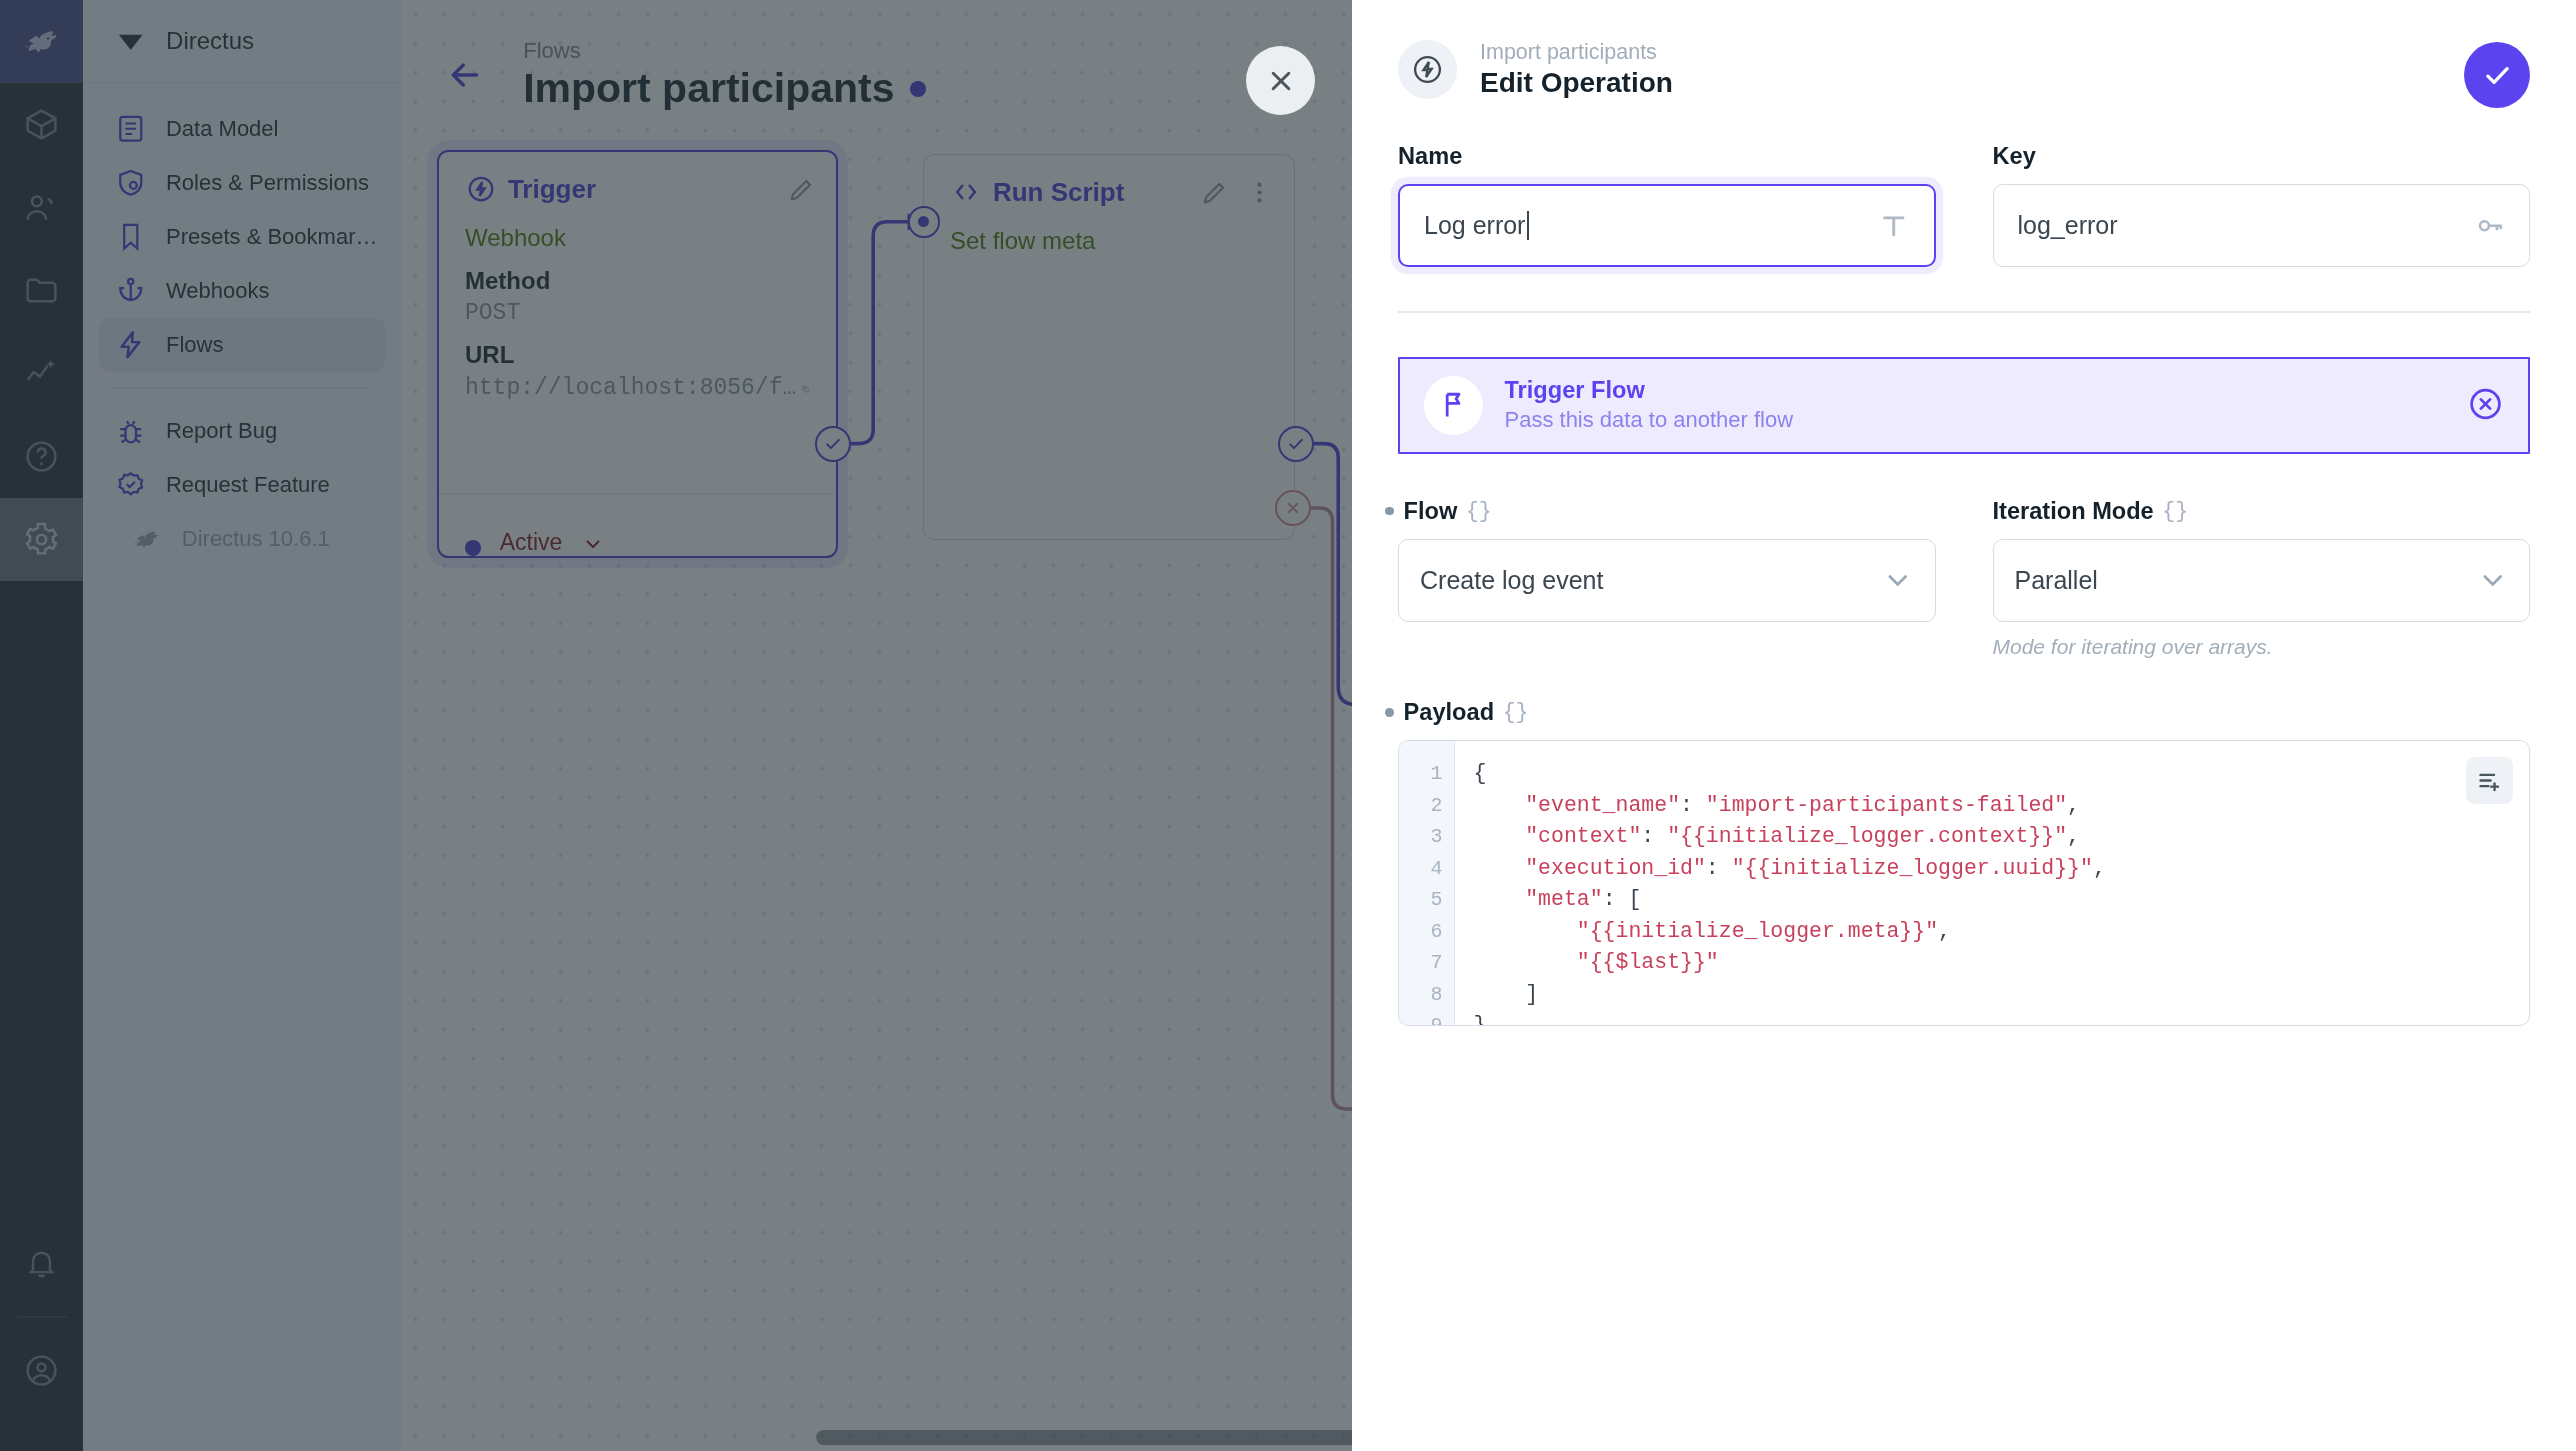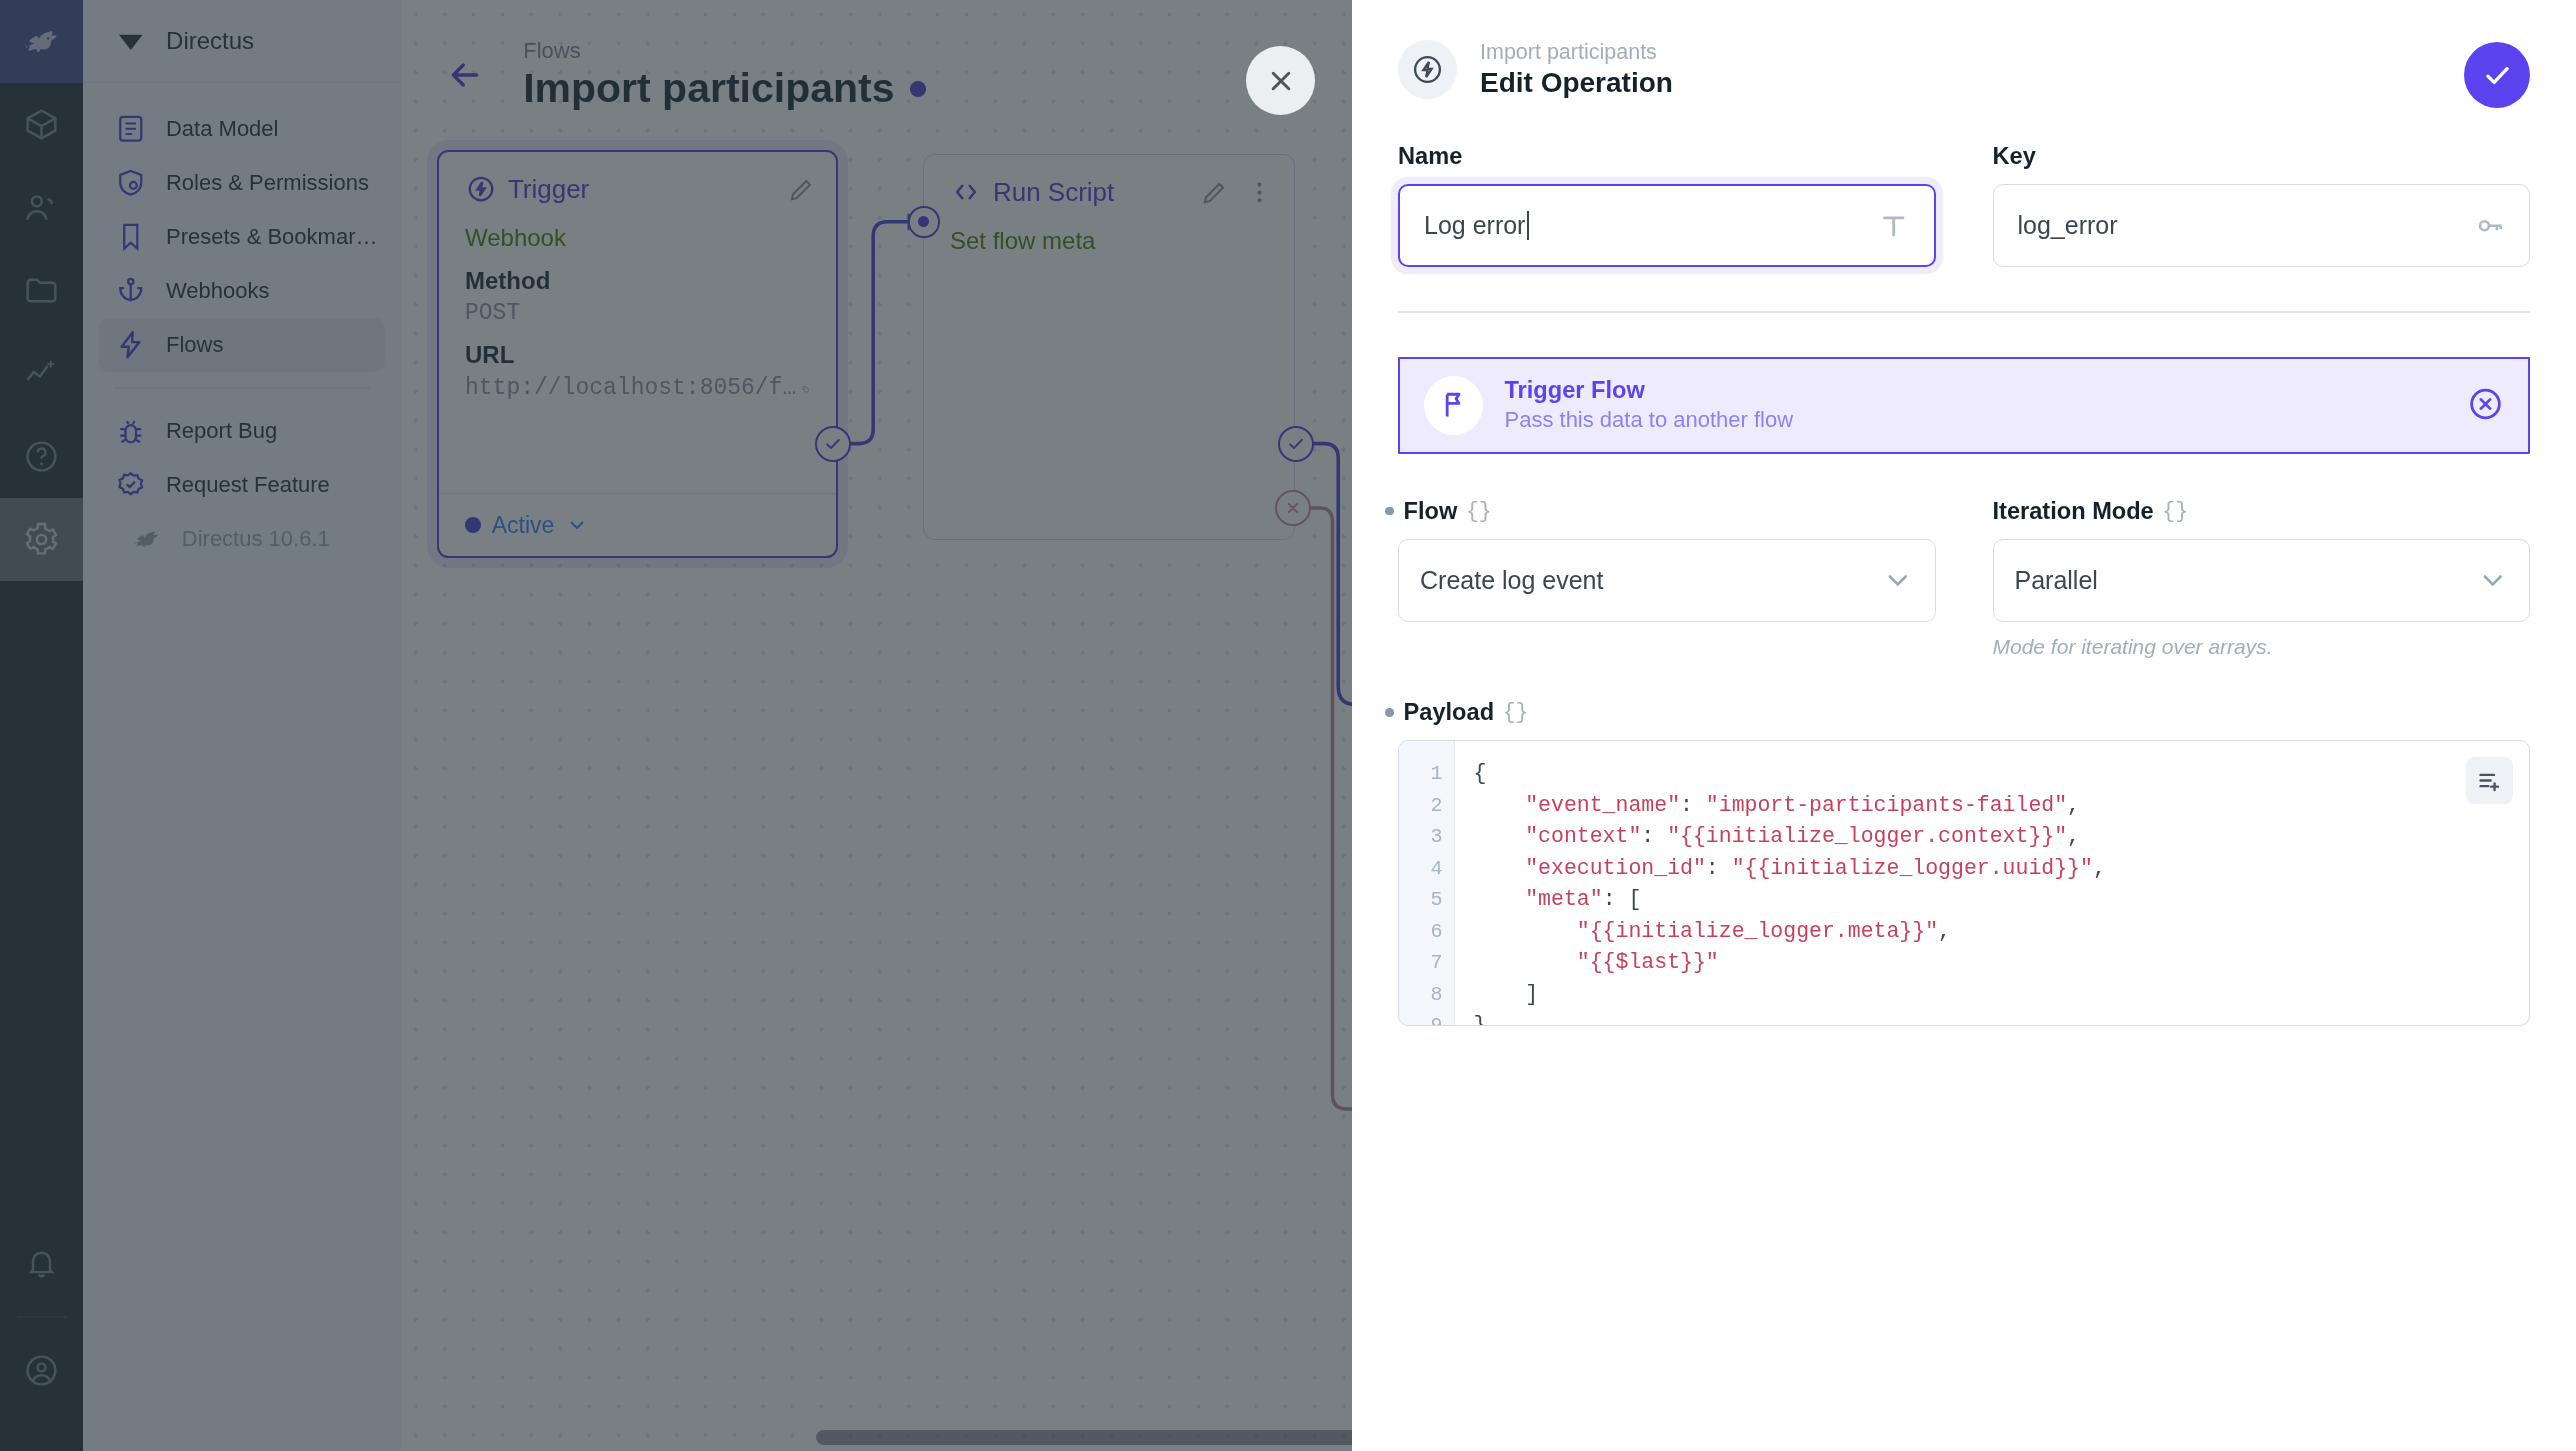--- a/index.html
+++ b/index.html
@@ -76,31 +76,31 @@
   .crumb{ font-size:22px; color:#7b8794; margin-bottom:1.4px; }
   .flow-title{ font-size:41px; font-weight:bold; color:#1e2b33; display:flex;align-items:center;gap:15.7px; }
   .flow-dot{ width:15.7px;height:15.7px;border-radius:50%;background:#4b3fd4;display:inline-block; }
 
   
   .node{
     position:absolute; border-radius:11.4px; background:#fff;
     border:1.4px solid #cfd6e4; padding:21.5px 26px;
   }
   .node.selected{ border:2.9px solid #4b3fd4; box-shadow:0 0 0 10px rgba(75,63,212,.10); }
-  .node-title{ display:flex;align-items:center;gap:11.4px; font-size:26px; font-weight:normal; color:#4b3fd4; }
+  .node-title{ display:flex;align-items:center;gap:11.4px; font-size:26px; font-weight:bold; color:#4b3fd4; }
   .node-title .tic{ width:31.5px;height:31.5px;display:flex;align-items:center;justify-content:center; }
   .node-actions{ position:absolute; right:20px; top:23px; display:flex; gap:15.7px; align-items:center; color:#8a95a1; }
   .node-label{ font-size:24px; color:#4d7c0f; margin-top:18.6px; }
   .node-key{ font-size:24px; font-weight:bold; color:#1e2b33; margin-top:15.7px; }
   .node-val{ font-size:23px; color:#8a95a1; font-family:"Liberation Mono", monospace; margin-top:4.3px; }
   .node-val-row{ display:flex;align-items:center;gap:5px; }
   .node-foot{
     position:absolute; left:0; right:0; bottom:0; height:63px;
-    border-top:1.4px solid #e3e8f0; display:flex; align-items:center; gap:11px; padding:0 26px;
-    font-size:23px; color:#3b82f6;
+    border-top:1.4px solid #e3e8f0; display:flex; align-items:flex-end; gap:19px; padding:0 26px;
+    font-size:23px; color:#7f1d1d;
   }
   .status-dot{ width:15.7px;height:15.7px;border-radius:50%;background:#4b3fd4; }
 
   .port{
     position:absolute; width:31.5px;height:31.5px;border-radius:50%;
     background:#fff;border:2.9px solid #4b3fd4;
     display:flex;align-items:center;justify-content:center;
   }
   .port .inner{ width:11.4px;height:11.4px;border-radius:50%;background:#4b3fd4; }
   .port.red{ border-color:#b44a63; }

